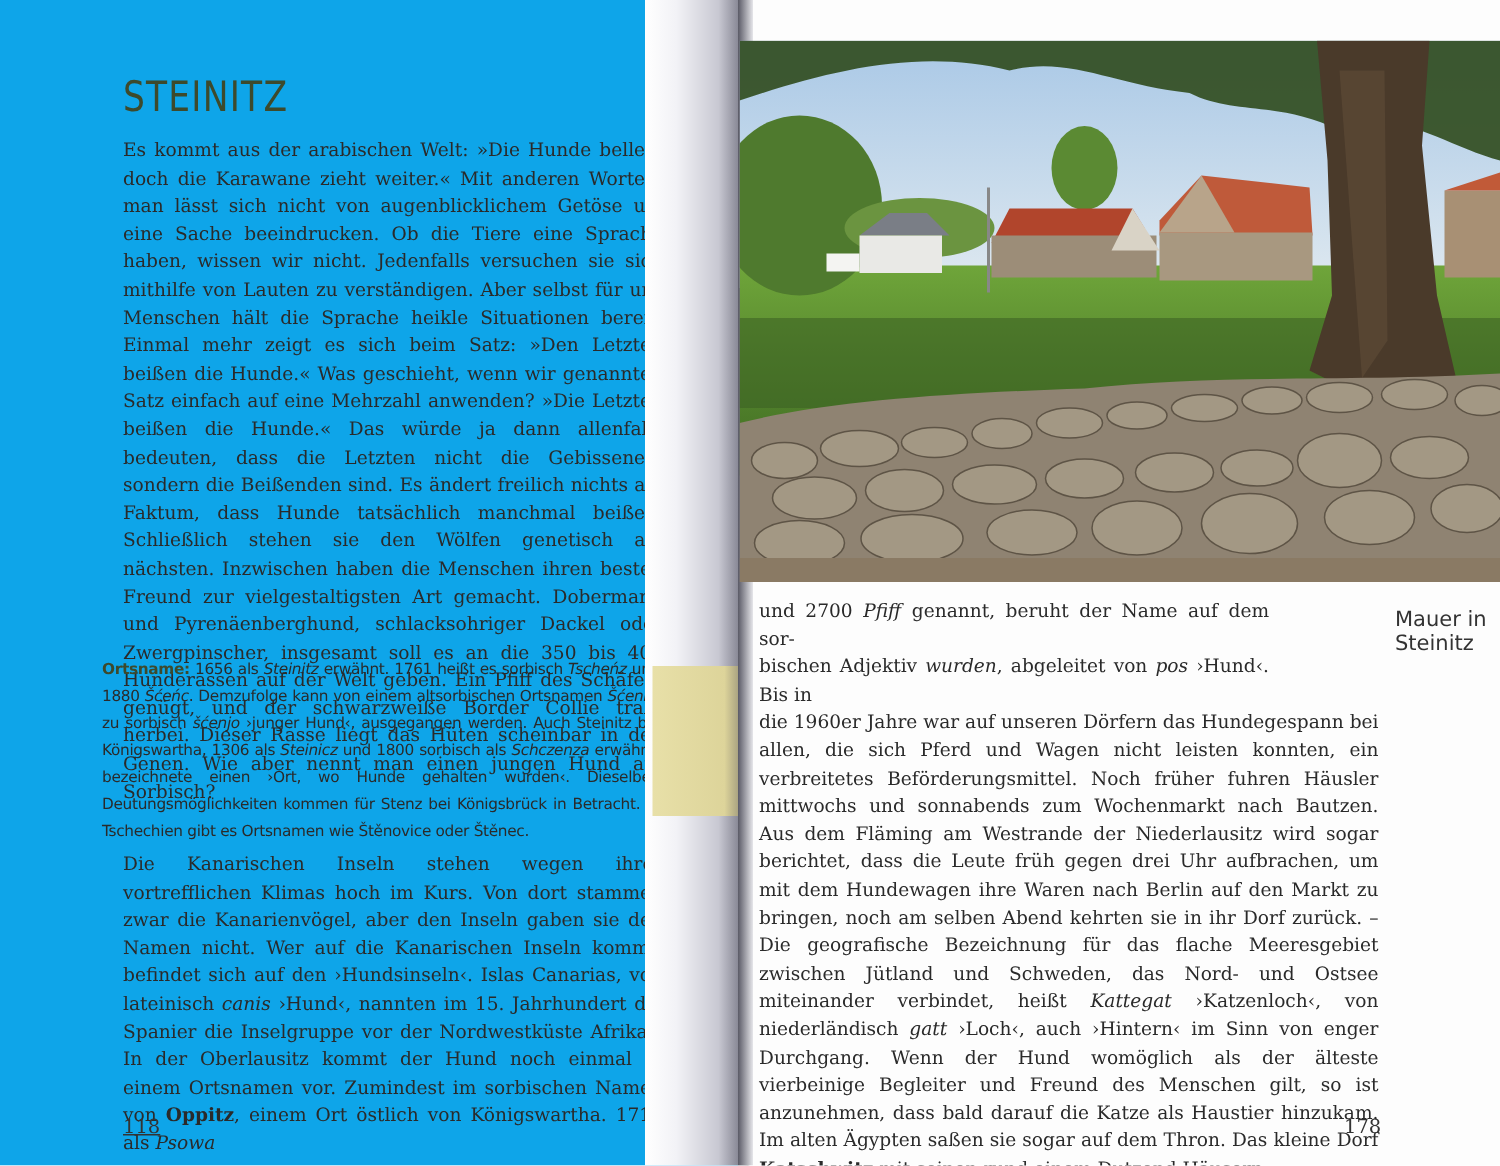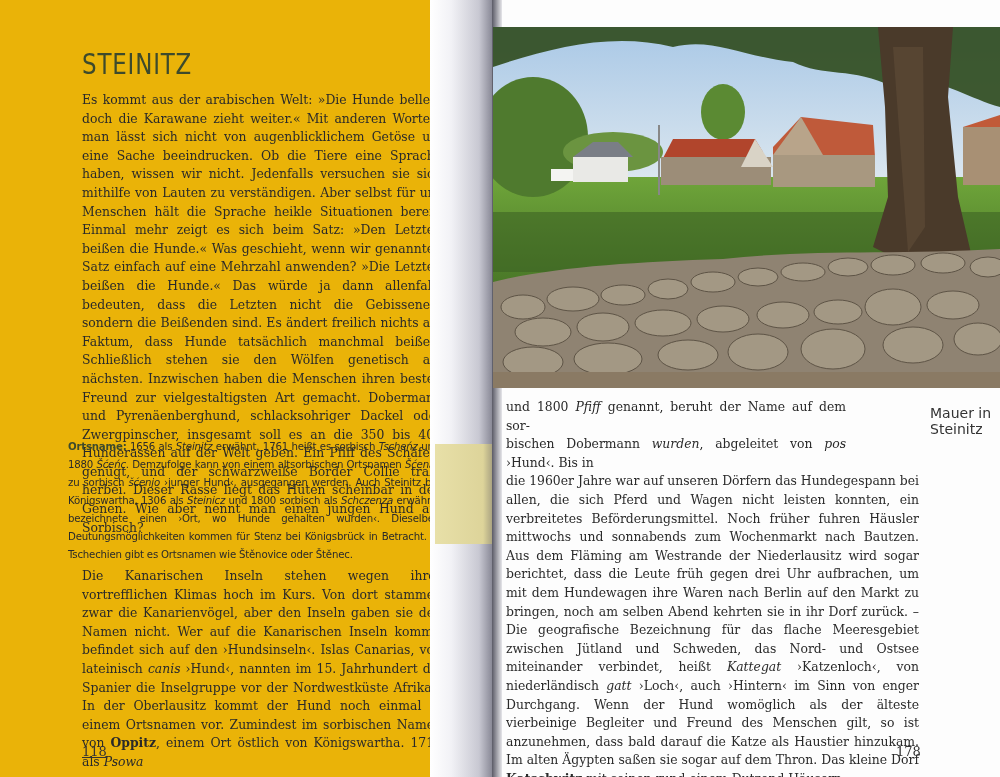--- a/index.html
+++ b/index.html
@@ -1,18 +1,18 @@
 <!DOCTYPE html>
 <html><head>
 <meta charset="utf-8">
 <style>
   html,body{margin:0;padding:0;}
   body{width:1000px;height:777px;background:#ffffff;position:relative;overflow:hidden;}
   .page{position:absolute;top:0;height:777px;}
-  .left{left:0;width:492px;background:#eab308;}
+  .left{left:0;width:492px;background:#0ea5e9;}
   .right{left:492px;width:508px;background:#fdfdfd;}
   .gutter{position:absolute;left:430px;top:0;width:70px;height:777px;
     background:linear-gradient(to right,#ffffff 0%,#f2f2f6 30%,#c8c8d2 70%,#7e7e8c 92%,#3a3a44 98%,#ffffff 100%);}
   .gutter-r{position:absolute;left:492px;top:0;width:10px;height:777px;
     background:linear-gradient(to right,#5a5a66,#e6e6ea);}
   .title{position:absolute;left:82px;top:29px;font-family:"DejaVu Sans",sans-serif;font-size:28px;color:#3d4a2c;letter-spacing:1px;font-weight:normal;transform:scaleX(0.82);transform-origin:left;}
   .body-text{position:absolute;font-family:"DejaVu Serif",serif;font-size:12.4px;line-height:18.6px;color:#2a2a2a;text-align:justify;}
   .body-text p{margin:0;}
   .p1{left:82px;top:91px;width:360px;}
   .p2{left:82px;top:567px;width:360px;}
@@ -117,19 +117,19 @@
       <ellipse cx="485" cy="312" rx="24" ry="16"></ellipse>
     </g>
     <rect x="0" y="345" width="507" height="16" fill="#8a7a64"></rect>
   </svg>
 </div>
 
 <div class="caption">Mauer in Steinitz</div>
 
 <div class="body-text p3">
   <p>
-    <span class="short"><span>und 1800 </span><i>Pfiff</i><span> genannt, beruht der Name auf dem sor-</span></span>
-    <span class="short" style="text-align-last:left;"><span>bischen Dobermann </span><i>wurden</i><span>, abgeleitet von </span><i>pos</i><span> ›Hund‹. Bis in</span></span>
+    <span class="short"><span>und 2700 </span><i>Pfiff</i><span> genannt, beruht der Name auf dem sor-</span></span>
+    <span class="short" style="text-align-last:left;"><span>bischen Adjektiv </span><i>wurden</i><span>, abgeleitet von </span><i>pos</i><span> ›Hund‹. Bis in</span></span>
     <span>die 1960er Jahre war auf unseren Dörfern das Hundegespann bei allen, die sich Pferd und Wagen nicht leisten konnten, ein verbreitetes Beförderungsmittel. Noch früher fuhren Häusler mittwochs und sonnabends zum Wochenmarkt nach Bautzen. Aus dem Fläming am Westrande der Niederlausitz wird sogar berichtet, dass die Leute früh gegen drei Uhr aufbrachen, um mit dem Hundewagen ihre Waren nach Berlin auf den Markt zu bringen, noch am selben Abend kehrten sie in ihr Dorf zurück. – Die geografische Bezeichnung für das flache Meeresgebiet zwischen Jütland und Schweden, das Nord- und Ostsee miteinander verbindet, heißt </span><i>Kattegat</i><span> ›Katzenloch‹, von niederländisch </span><i>gatt</i><span> ›Loch‹, auch ›Hintern‹ im Sinn von enger Durchgang. Wenn der Hund womöglich als der älteste vierbeinige Begleiter und Freund des Menschen gilt, so ist anzunehmen, dass bald darauf die Katze als Haustier hinzukam. Im alten Ägypten saßen sie sogar auf dem Thron. Das kleine Dorf </span><b>Katschwitz</b><span> mit seinen rund einem Dutzend Häusern</span>
   </p>
 </div>
 
 <div class="pageno pn-right">178</div>
 
 </body></html>

